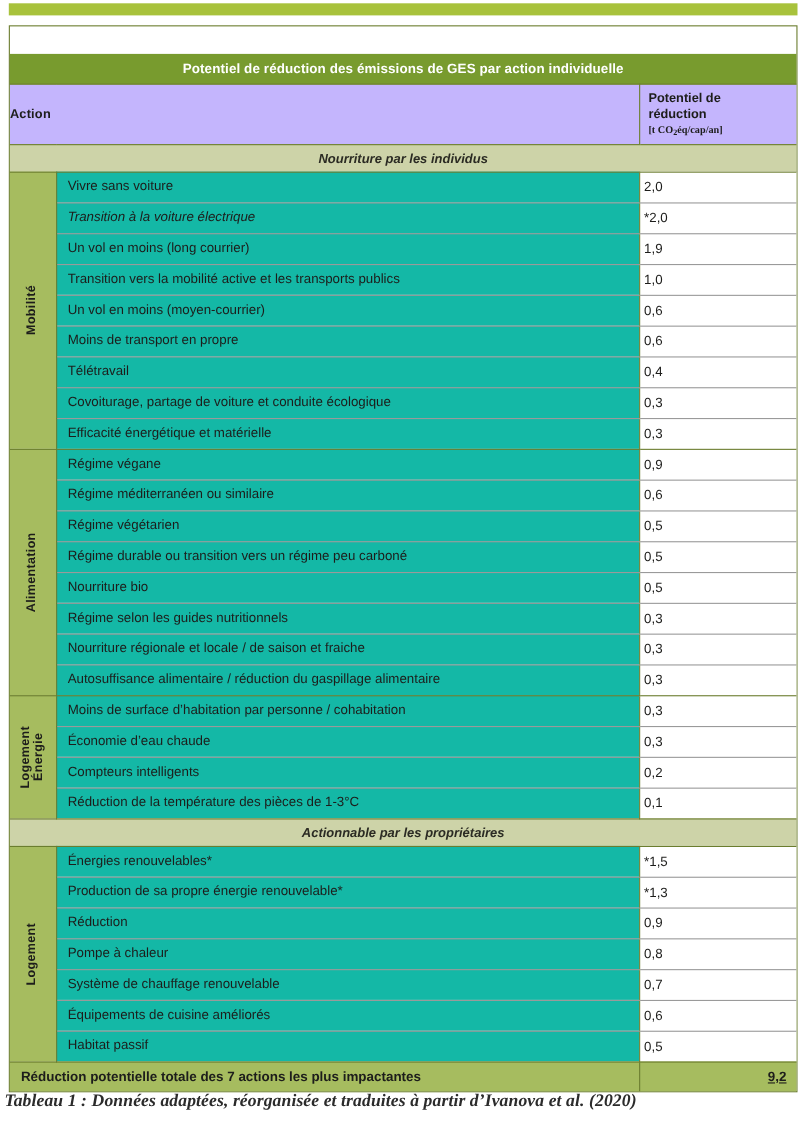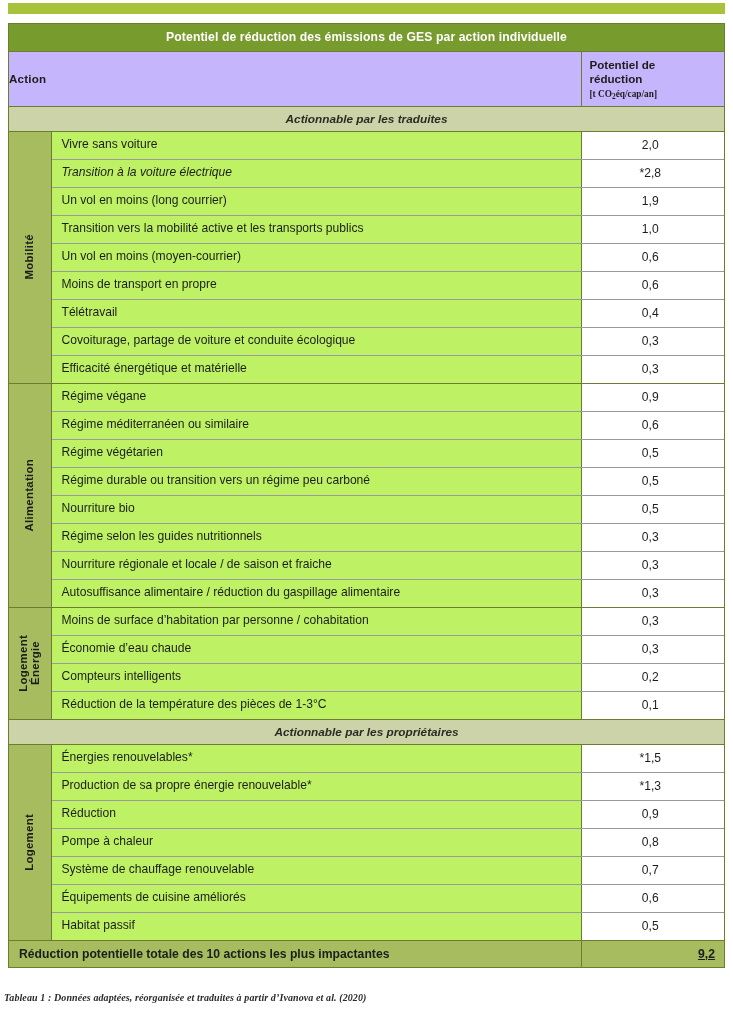--- a/index.html
+++ b/index.html
@@ -30,20 +30,21 @@
     position: absolute;
     left: 8px; top: 23px;
     width: 717px;
     border: 1.5px solid #6b7d2e;
     background: #ffffff;
   }
   table.tbl {
     width: 100%;
     border-collapse: collapse;
     table-layout: fixed;
+    margin-top: 25px;
   }
   col.c-cat  { width: 42px; }
   col.c-act  { width: 530px; }
   col.c-val  { width: 143px; }
 
   
   .title-band td {
     background: #789b2e;
     color: #ffffff;
     text-align: center;
@@ -126,37 +127,37 @@
     transform: rotate(180deg);
     font-weight: bold;
     font-size: 11.4px;
     color: #1d1d1b;
     letter-spacing: .3px;
     white-space: nowrap;
     line-height: 1;
   }
 
   td.act-cell {
-    background: #bef264;
+    background: #14b8a6;
     color: #1d1d1b;
     font-size: 12.1px;
     padding: 3px 6px 4px 10px;
     border-bottom: 1px solid #9a9a9a;
     border-right: 1.2px solid #6b7d2e;
     vertical-align: middle;
     line-height: 1.15;
   }
   td.act-cell.italic { font-style: italic; }
   tr.last-in-group td.act-cell { border-bottom: 1.2px solid #6b7d2e; }
 
   td.val-cell {
     background: #ffffff;
     color: #1d1d1b;
     font-size: 12.1px;
-    text-align: center;
+    text-align: left;
     padding: 3px 9px 4px 4px;
     border-bottom: 1px solid #9a9a9a;
     vertical-align: middle;
   }
   tr.last-in-group td.val-cell { border-bottom: 1.2px solid #6b7d2e; }
 
   
   .total-row td {
     background: #a6bc5f;
     color: #1d1d1b;
@@ -174,21 +175,21 @@
   }
 
   
   .caption {
     position: absolute;
     left: 4px; top: 992px;
     width: 725px;
     font-family: "Liberation Serif", serif;
     font-style: italic;
     font-weight: bold;
-    font-size: 10px;
+    font-size: 16px;
     color: #2b2b2b;
     letter-spacing: .1px;
   }
 </style>
 </head>
 <body>
 
 <div id="page">
 
   <div class="top-rule" style="background: rgb(168, 194, 60);"></div>
@@ -207,34 +208,34 @@
         <tr class="head-row">
           <td class="h-action" colspan="2">Action</td>
           <td class="h-val">
             <span>Potentiel de</span><br>
             <span>réduction</span>
             <span class="unit"><span>[t CO</span><sub>2</sub><span>éq/cap/an]</span></span>
           </td>
         </tr>
 
       <tr class="sect-row">
-            <td colspan="3">Actionnable par les traduites</td>
+            <td colspan="3">Nourriture par les individus</td>
           </tr>
           <tr class="data-row">
             <td class="cat-cell" rowspan="9">
               <div class="cat-inner">
                 <span class="cat-label">Mobilité</span>
               </div>
             </td>
             <td class="act-cell">Vivre sans voiture</td>
             <td class="val-cell">2,0</td>
           </tr>
           <tr class="data-row">
             <td class="act-cell italic">Transition à la voiture électrique</td>
-            <td class="val-cell">*2,8</td>
+            <td class="val-cell">*2,0</td>
           </tr>
           <tr class="data-row">
             <td class="act-cell">Un vol en moins (long courrier)</td>
             <td class="val-cell">1,9</td>
           </tr>
           <tr class="data-row">
             <td class="act-cell">Transition vers la mobilité active et les transports publics</td>
             <td class="val-cell">1,0</td>
           </tr>
           <tr class="data-row">
@@ -346,21 +347,21 @@
           </tr>
           <tr class="data-row">
             <td class="act-cell">Équipements de cuisine améliorés</td>
             <td class="val-cell">0,6</td>
           </tr>
           <tr class="data-row last-in-group">
             <td class="act-cell">Habitat passif</td>
             <td class="val-cell">0,5</td>
           </tr>
           <tr class="total-row">
-            <td class="total-label" colspan="2">Réduction potentielle totale des 10 actions les plus impactantes</td>
+            <td class="total-label" colspan="2">Réduction potentielle totale des 7 actions les plus impactantes</td>
             <td class="total-val">9,2</td>
           </tr>
         </tbody>
     </table>
   </div>
 
   <div class="caption">Tableau 1 : Données adaptées, réorganisée et traduites à partir d’Ivanova et al. (2020)</div>
 </div>
 
 </body></html>

